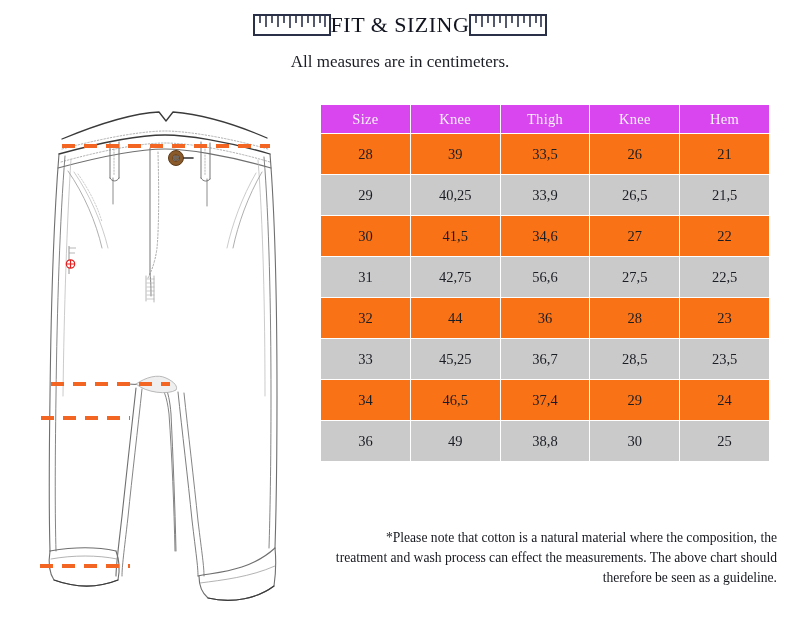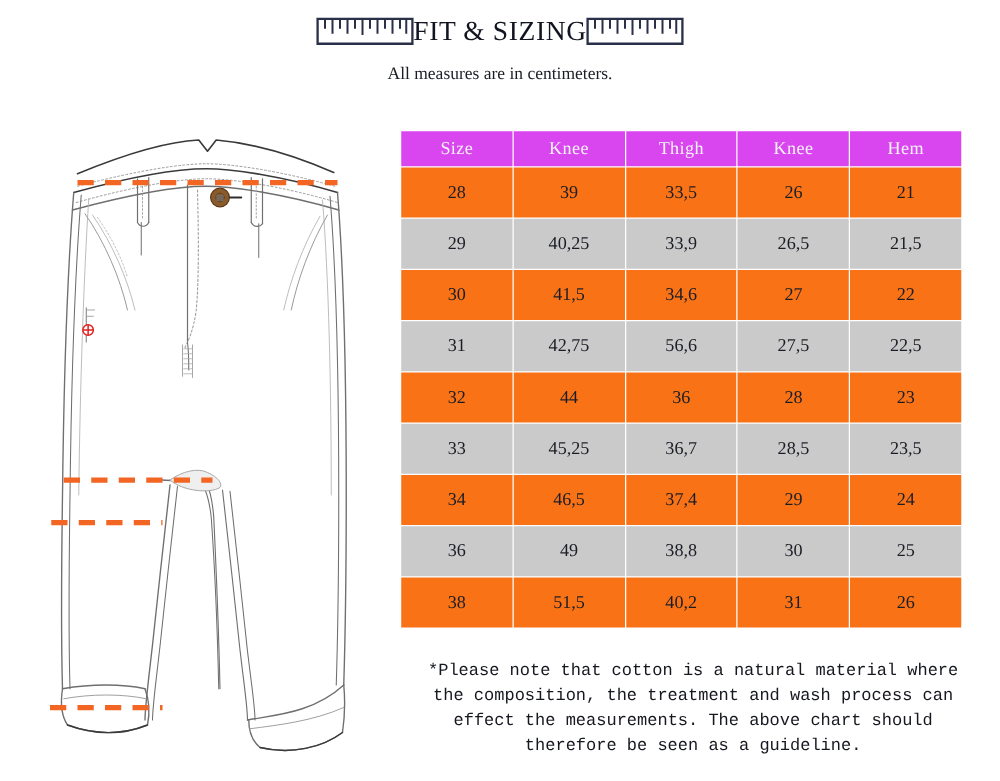--- a/index.html
+++ b/index.html
@@ -18,21 +18,21 @@
     position: absolute; left: 0; top: 12px; width: 800px;
     display: flex; align-items: center; justify-content: center;
   }
   .ruler { display: block; }
   .title {
     font-size: 22px; letter-spacing: .5px; font-weight: 400;
     color: #121520; white-space: nowrap;
   }
   .subtitle {
     position: absolute; left: 0; top: 52px; width: 800px;
-    text-align: center; font-size: 14px; color: #1b1d25;
+    text-align: center; font-size: 17px; color: #1b1d25;
   }
 
   
   .drawing { position: absolute; left: 18px; top: 96px; }
 
   
   .table-wrap {
     position: absolute; left: 320px; top: 104px; width: 450px;
   }
   table.size-table {
@@ -47,22 +47,21 @@
   table.size-table td {
     height: 40px; text-align: center; font-size: 14.5px;
     color: #1b1d25; background: #f97316;
   }
   table.size-table tr.alt td { background: #cacaca; }
 
   
   .footnote {
     position: absolute; left: 332px; top: 528px; width: 445px;
     font-size: 13.6px; line-height: 1.48; color: #16181f;
-    text-align: center;
-    font-family: Liberation Mono, monospace;
+    text-align: right;
   }
 </style>
 </head>
 <body>
 
 <div class="page">
 
   <div class="header">
 
     <span>
@@ -266,26 +265,19 @@
           <td>29</td>
           <td>24</td>
         </tr>
         <tr class="alt">
           <td>36</td>
           <td>49</td>
           <td>38,8</td>
           <td>30</td>
           <td>25</td>
         </tr>
-        <tr>
-          <td>38</td>
-          <td>51,5</td>
-          <td>40,2</td>
-          <td>31</td>
-          <td>26</td>
-        </tr>
       </tbody>
     </table>
   </div>
 
   <div class="footnote">*Please note that cotton is a natural material where the composition, the treatment and wash process can effect the measurements. The above chart should therefore be seen as a guideline.</div>
 
 </div>
 
 </body></html>

